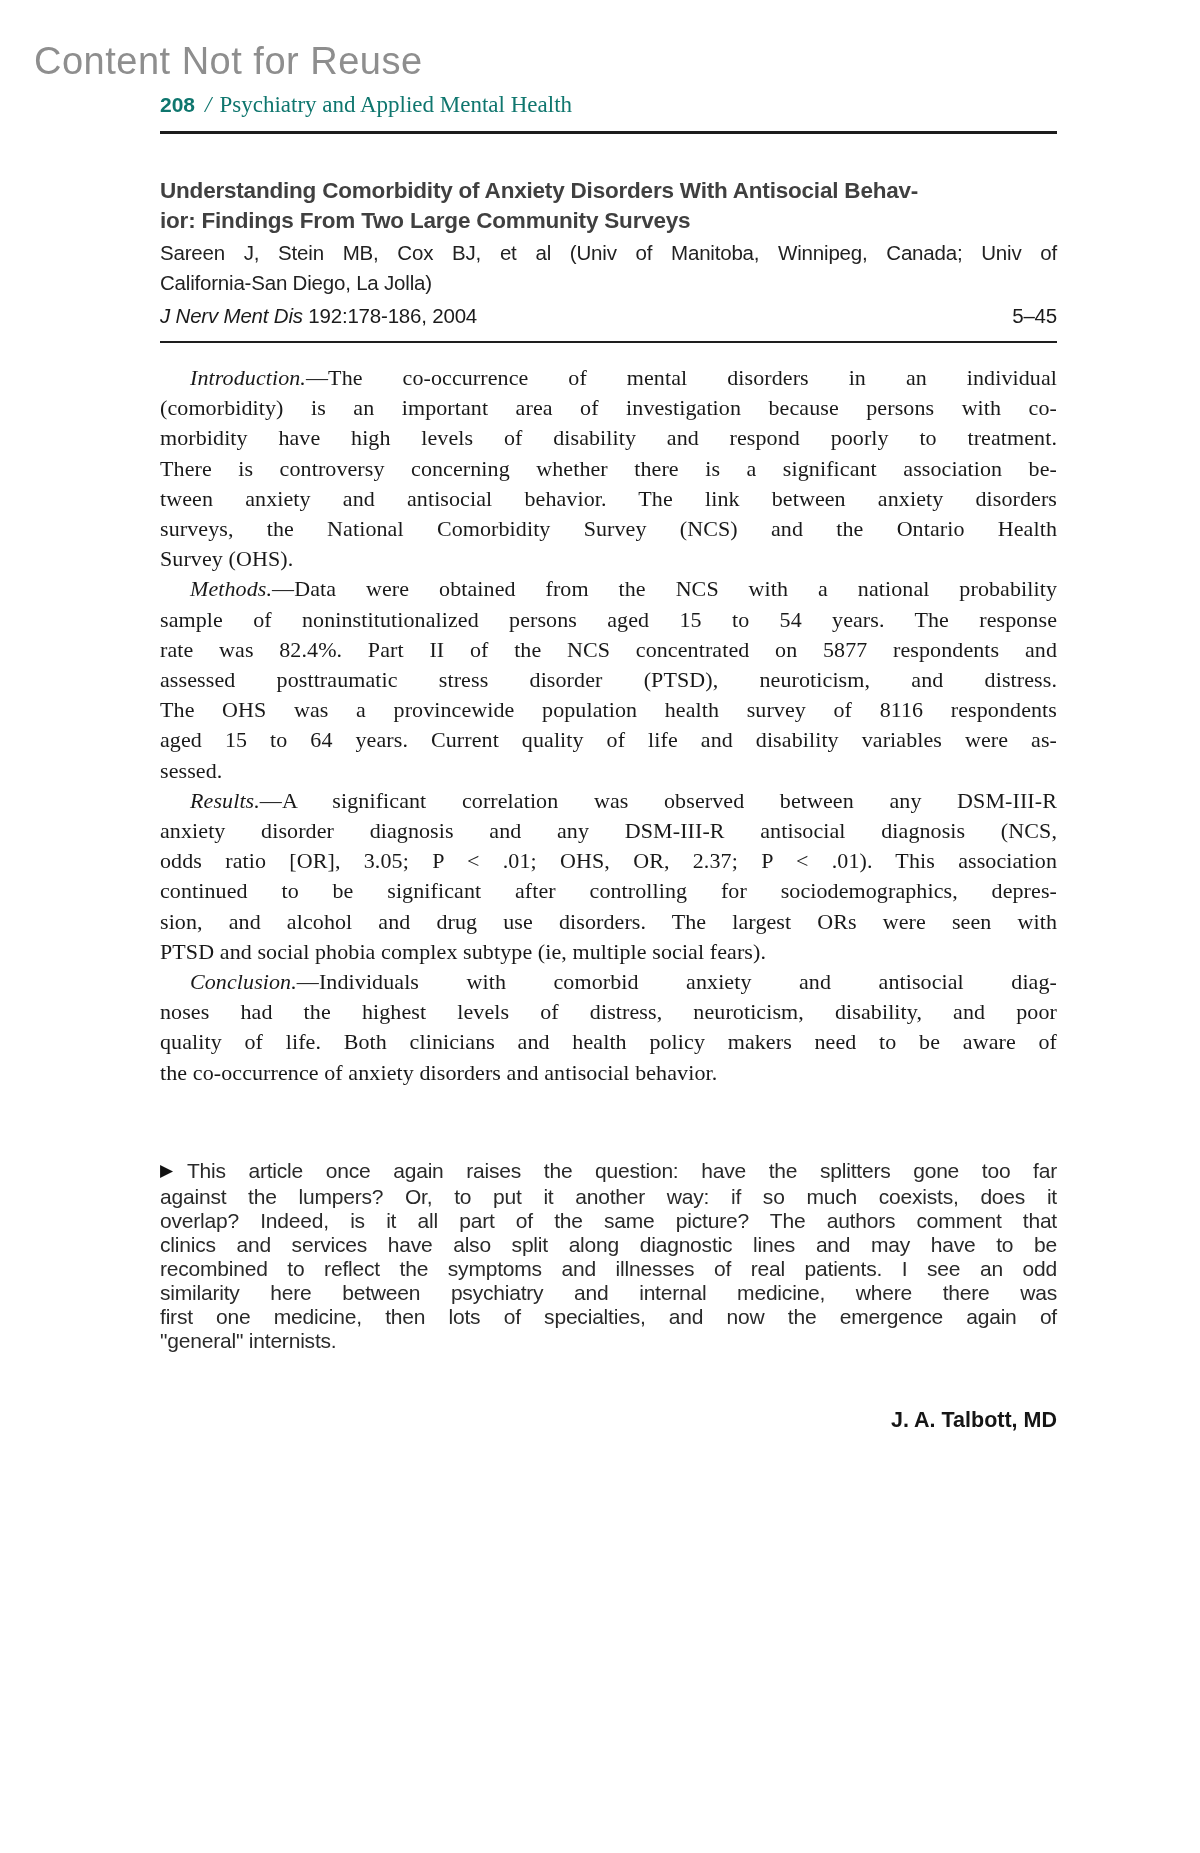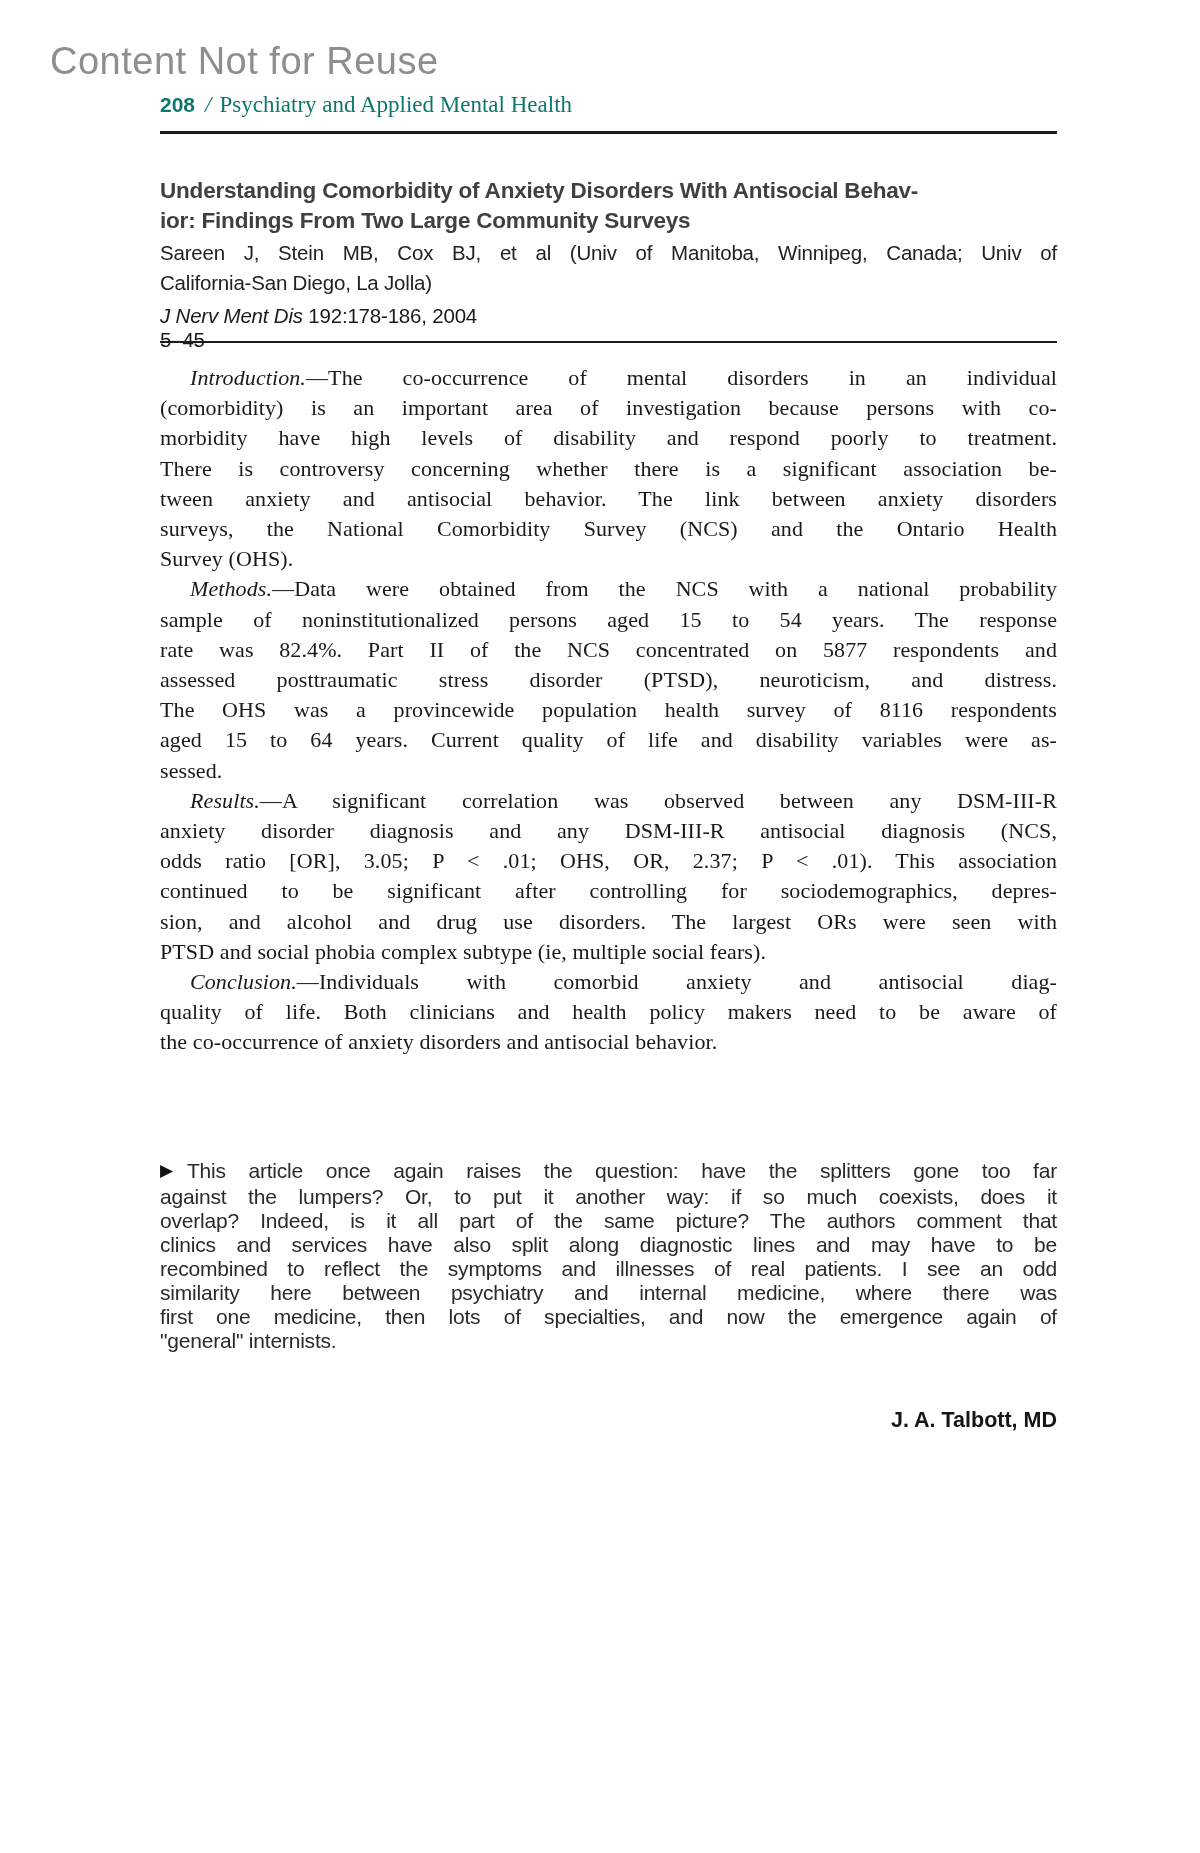--- a/index.html
+++ b/index.html
@@ -2,42 +2,42 @@
 <html><head>
 <meta charset="utf-8">
 <style>
   html,body{margin:0;padding:0;background:#ffffff;}
   .page{position:relative;width:1200px;height:1853px;background:#ffffff;overflow:hidden;
         color:#1d1d1d;-webkit-font-smoothing:antialiased;}
 
   
   .watermark{position:absolute;left:34px;top:40px;
              font-family:"Liberation Sans",sans-serif;font-size:38px;font-weight:400;
-             color:#8e8e8e;letter-spacing:.5px;white-space:nowrap;margin-left:16px;}
+             color:#8e8e8e;letter-spacing:.5px;white-space:nowrap;}
 
   
   .pagehead{position:absolute;left:160px;top:92px;width:897px;white-space:nowrap;
             font-family:"Liberation Serif",serif;font-size:23px;color:#0f766e;}
   .pagehead .pnum{font-family:"Liberation Sans",sans-serif;font-weight:700;font-size:21px;}
   .pagehead .slash{font-style:italic;padding:0 8px 0 10px;}
   .rule1{position:absolute;left:160px;top:131px;width:897px;height:3px;background:#1c1c1c;}
 
   
   .title{position:absolute;left:160px;top:176px;width:920px;
          font-family:"Liberation Sans",sans-serif;font-weight:700;font-size:22.5px;
          line-height:30px;color:#404040;letter-spacing:-0.2px;}
   .title span{display:block;white-space:nowrap;}
   .authors{position:absolute;left:160px;top:238px;width:897px;
            font-family:"Liberation Sans",sans-serif;font-size:20.5px;line-height:29.5px;
            color:#222;letter-spacing:-0.2px;}
   .authors .jline{display:block;white-space:nowrap;text-align:justify;text-align-last:justify;}
   .authors .nline{display:block;white-space:nowrap;}
   .citerow{position:absolute;left:160px;top:304px;width:897px;
            font-family:"Liberation Sans",sans-serif;font-size:20.5px;color:#1b1b1b;
-           display:flex;justify-content:space-between;align-items:baseline;letter-spacing:-0.2px;flex-direction:column;}
+           display:flex;justify-content:space-between;align-items:baseline;letter-spacing:-0.2px;}
   .citerow .jrnl{font-style:italic;}
   .rule2{position:absolute;left:160px;top:341px;width:897px;height:2px;background:#1e1e1e;}
 
   
   .abstract{position:absolute;left:160px;top:363px;width:897px;
             font-family:"Liberation Serif",serif;font-size:22px;line-height:30.2px;
             color:#191919;letter-spacing:.1px;}
   .ln{white-space:nowrap;text-align:justify;text-align-last:justify;}
   .ln.plast{text-align-last:left;}
   .ln.findent{padding-left:30px;}
@@ -103,20 +103,21 @@
       <div class="ln findent"><span class="lead">Results.</span><span>—</span><span>A significant correlation was observed between any DSM-III-R</span></div>
       <div class="ln">anxiety disorder diagnosis and any DSM-III-R antisocial diagnosis (NCS,</div>
       <div class="ln">odds ratio [OR], 3.05; P &lt; .01; OHS, OR, 2.37; P &lt; .01). This association</div>
       <div class="ln">continued to be significant after controlling for sociodemographics, depres-</div>
       <div class="ln">sion, and alcohol and drug use disorders. The largest ORs were seen with</div>
       <div class="ln plast">PTSD and social phobia complex subtype (ie, multiple social fears).</div>
     </div>
 
     <div class="para">
       <div class="ln findent"><span class="lead">Conclusion.</span><span>—</span><span>Individuals with comorbid anxiety and antisocial diag-</span></div>
+      <div class="ln">noses had the highest levels of distress, neuroticism, disability, and poor</div>
       <div class="ln">quality of life. Both clinicians and health policy makers need to be aware of</div>
       <div class="ln plast">the co-occurrence of anxiety disorders and antisocial behavior.</div>
     </div>
 
   </div>
 
   <div class="commentary">
     <div class="ln"><span class="marker">▶</span><span>This article once again raises the question: have the splitters gone too far</span></div>
     <div class="ln">against the lumpers? Or, to put it another way: if so much coexists, does it</div>
     <div class="ln">overlap? Indeed, is it all part of the same picture? The authors comment that</div>

